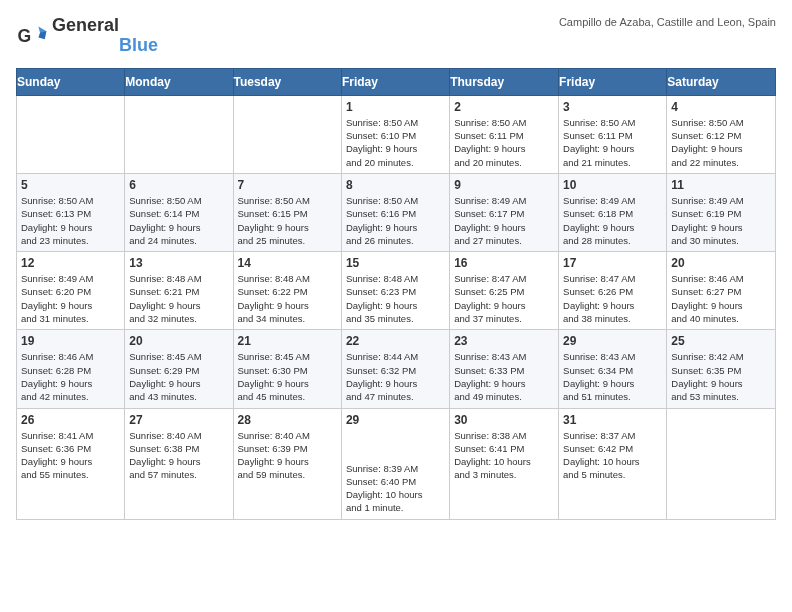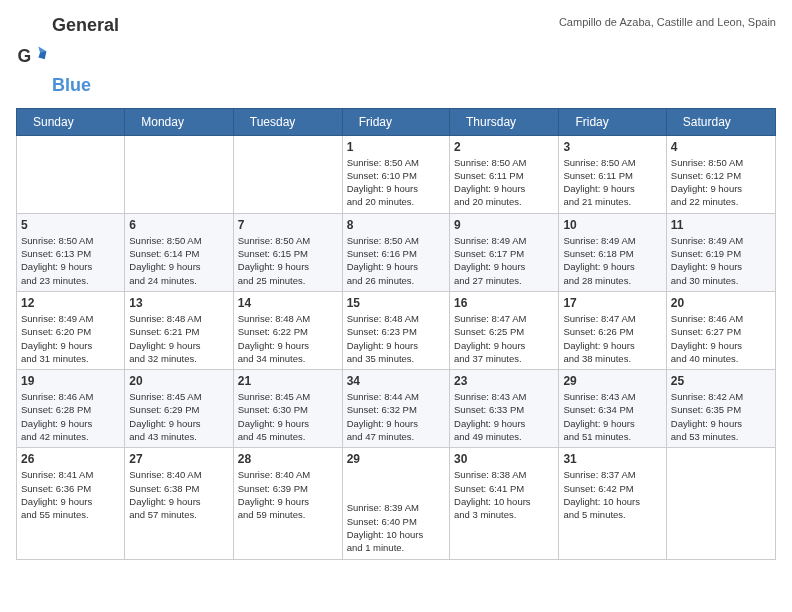--- a/index.html
+++ b/index.html
@@ -15,23 +15,21 @@
       justify-content: space-between;
       align-items: flex-start;
       margin-bottom: 12px;
     }
     .logo {
       display: flex;
       align-items: center;
     }
     .logo-text {
       display: flex;
-      flex-direction: column;
       line-height: 1.1;
-      gap: 20px;
     }
     .logo-general {
       font-size: 18px;
       font-weight: bold;
       color: #333;
     }
     .logo-blue {
       font-size: 18px;
       font-weight: bold;
       color: #4a90d9;
@@ -56,22 +54,22 @@
     }
     .calendar {
       width: 100%;
       border-collapse: collapse;
       border: 1px solid #ccc;
     }
     .calendar th {
       background-color: #3a6ea5;
       color: #fff;
       font-size: 12px;
-      font-weight: normal;
-      padding: 6px 16px;
+      font-weight: bold;
+      padding: 6px 0;
       text-align: left;
       border: 1px solid #2e5a8a;
     }
     .calendar td {
       vertical-align: top;
       padding: 4px;
       border: 1px solid #ccc;
       width: 113px;
       min-height: 80px;
       font-size: 10px;
@@ -280,21 +278,21 @@
 and 43 minutes.</div>
         </td>
         <td>
           <span class="day-number">21</span>
           <div class="day-info" style="white-space: pre-line;">Sunrise: 8:45 AM
 Sunset: 6:30 PM
 Daylight: 9 hours
 and 45 minutes.</div>
         </td>
         <td>
-          <span class="day-number">34</span>
+          <span class="day-number">22</span>
           <div class="day-info" style="white-space: pre-line;">Sunrise: 8:44 AM
 Sunset: 6:32 PM
 Daylight: 9 hours
 and 47 minutes.</div>
         </td>
         <td>
           <span class="day-number">23</span>
           <div class="day-info" style="white-space: pre-line;">Sunrise: 8:43 AM
 Sunset: 6:33 PM
 Daylight: 9 hours

